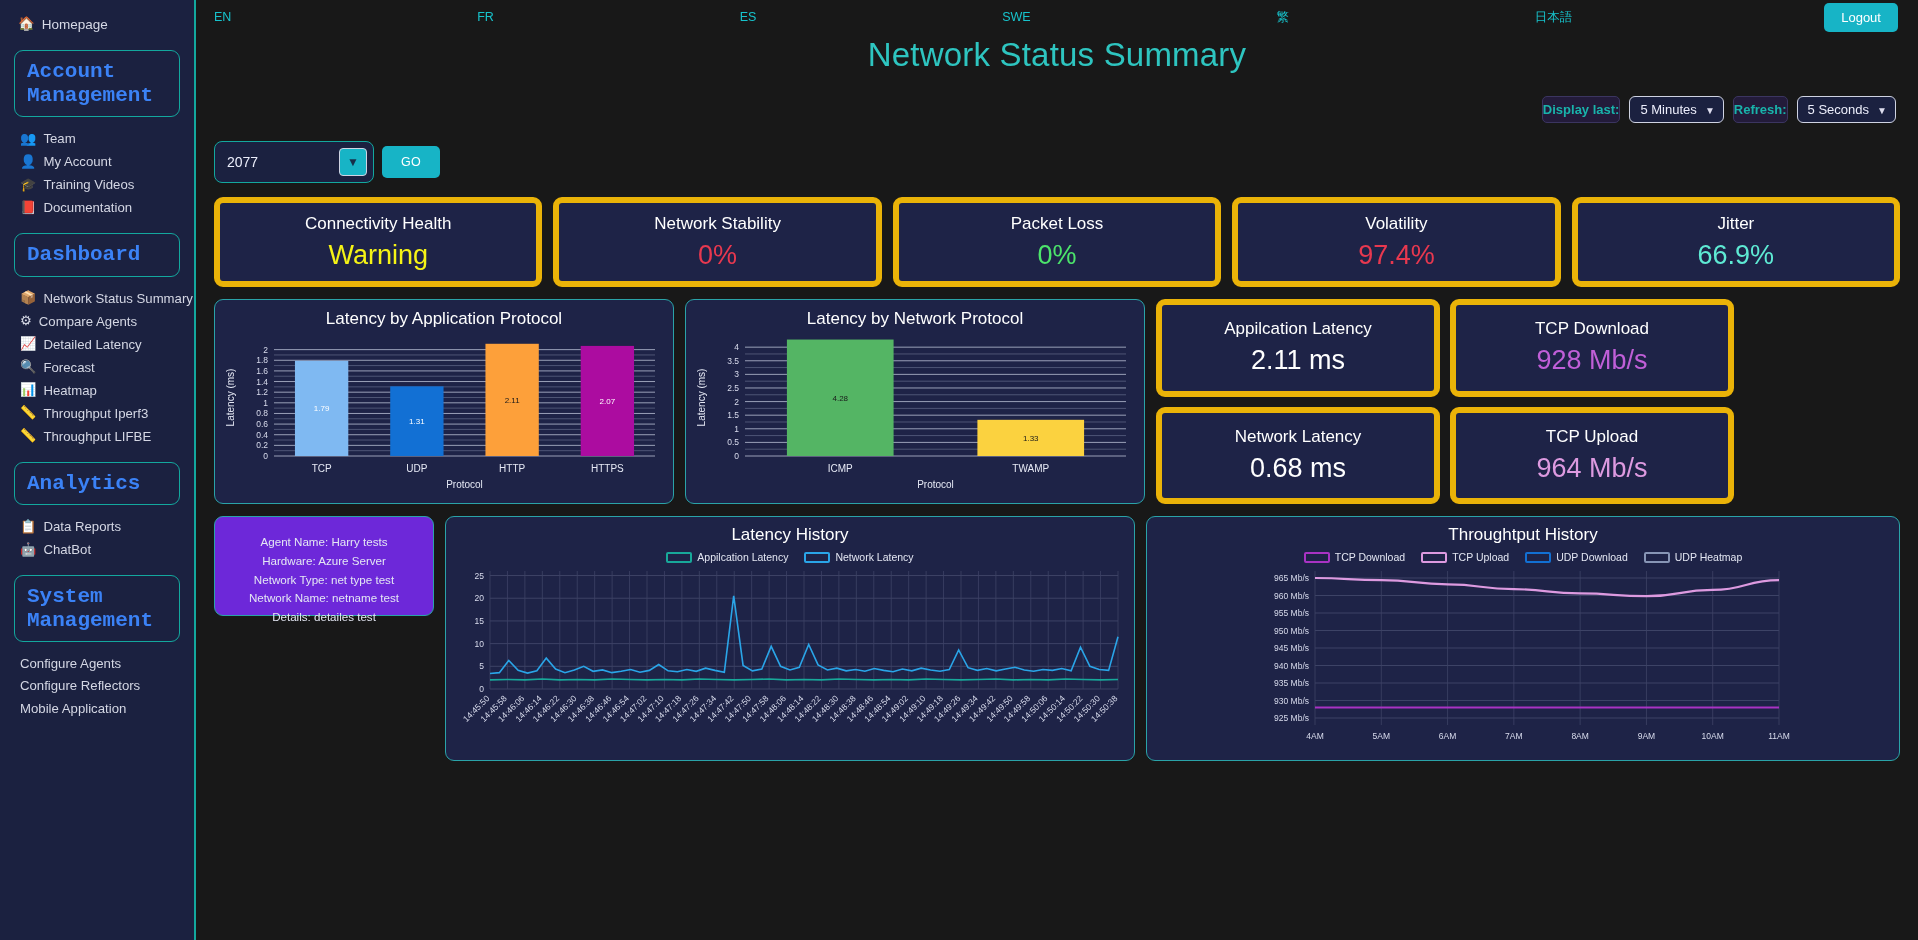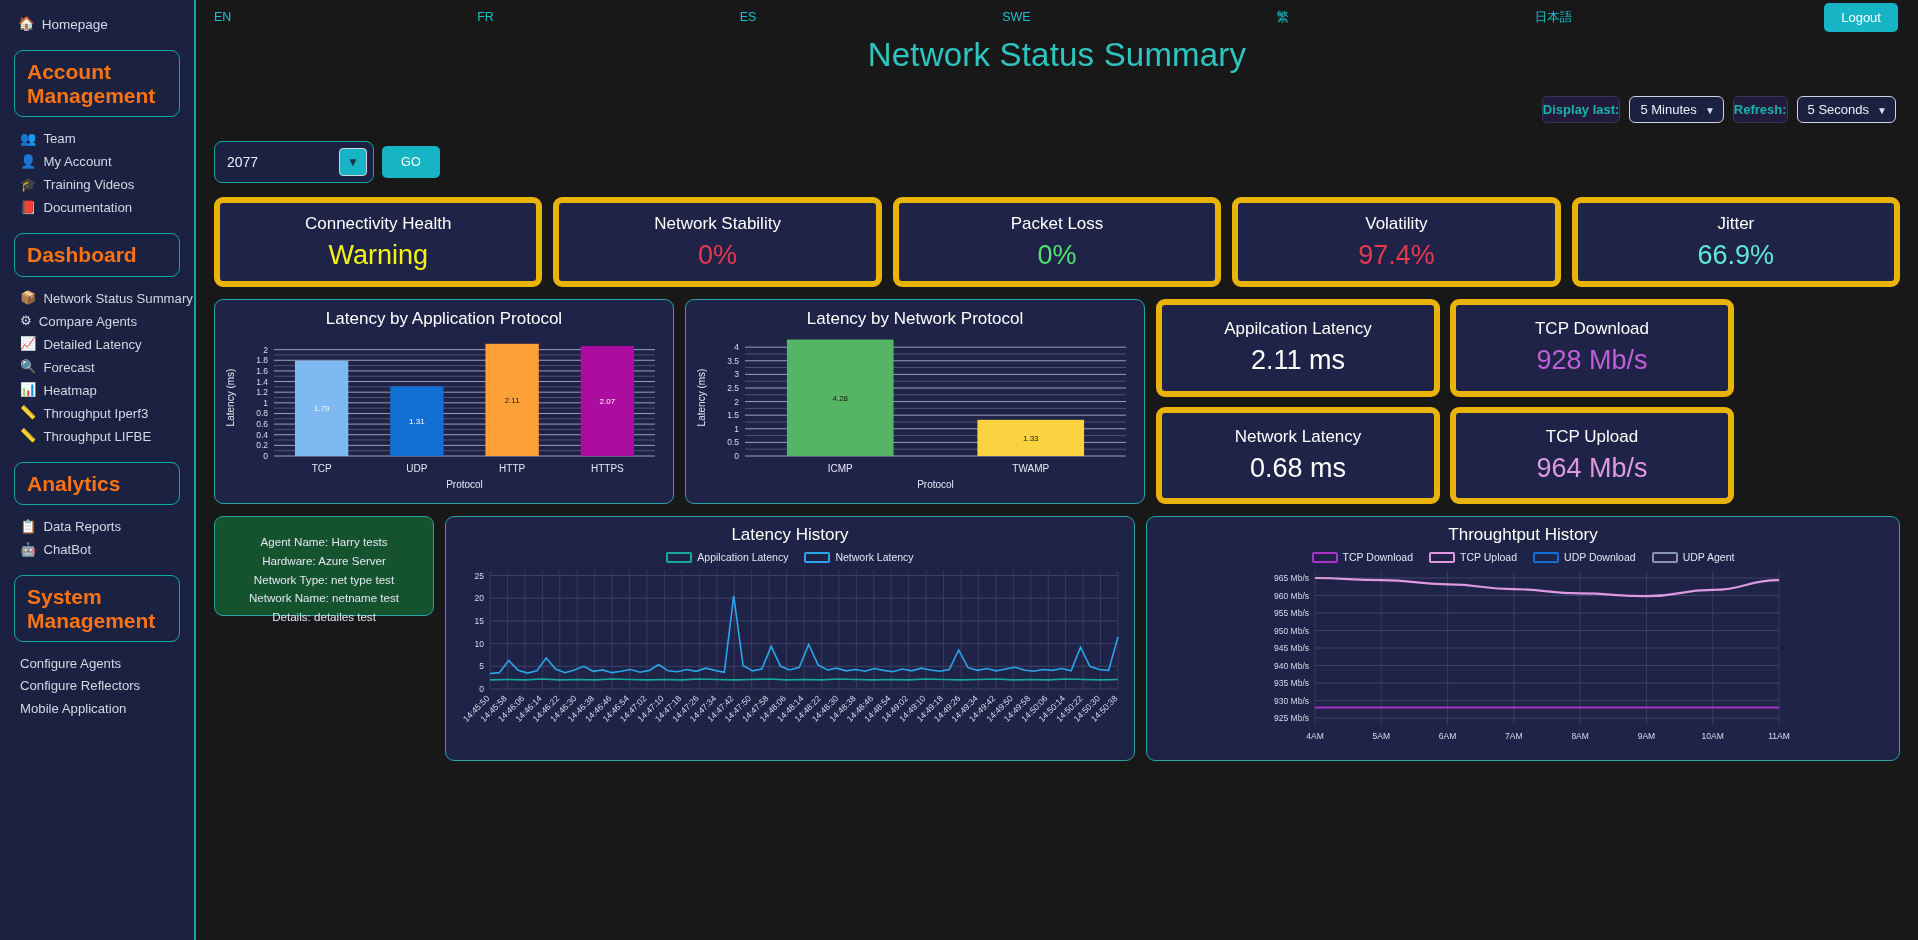--- a/index.html
+++ b/index.html
@@ -24,23 +24,24 @@
     display: flex; align-items: center; gap: 7px;
     padding: 0 0 0 18px; height: 24px;
     color: #d6d9e6; font-size: 13.5px;
   }
   .ic { display: inline-block; line-height: 1; color: #d6d9e6; }
   .sec-box {
     margin: 14px 14px 10px 14px;
     border: 1.5px solid #13a89e;
     border-radius: 9px;
     padding: 9px 12px;
-    color: #f97316;
+    color: #3b82f6;
     font-size: 21px; font-weight: bold;
     line-height: 1.12;
+    font-family: Liberation Mono, monospace;
   }
   .nav-item {
     display: flex; align-items: center; gap: 7px;
     padding: 0 0 0 20px; height: 23px;
     font-size: 13.2px; color: #d4d7e4;
   }
   .nav-item.plain { padding-left: 20px; height: 22.5px; }
   .nav-group { margin-bottom: 4px; }
 
   
@@ -134,21 +135,21 @@
     grid-template-rows: 1fr 1fr; gap: 10px; width: 578px;
   }
   #metric-grid .card {
     display: flex; flex-direction: column;
     align-items: center; justify-content: center;
   }
 
   
   #bot-row { display: flex; gap: 11px; margin-top: 12px; height: 245px; }
   #agent-info {
-    width: 220px; background: #14532d;
+    width: 220px; background: #6d28d9;
     border: 1px solid #2aa3a8; border-radius: 9px;
     padding: 16px 8px; text-align: center;
     font-size: 11.6px; line-height: 1.62; color: #e4e7f4;
     height: 100px;
   }
   .hist-card {
     background: #1e2347; border: 1px solid #2aa3a8; border-radius: 9px;
     display: flex; flex-direction: column; align-items: center;
     padding-top: 8px; position: relative;
   }
@@ -543,21 +544,21 @@
           <div class="legend-item">
             <span class="lg-swatch" id="th-sw1" style="border: 2px solid rgb(221, 154, 224);"></span>
             <span>TCP Upload</span>
           </div>
           <div class="legend-item">
             <span class="lg-swatch" id="th-sw2" style="border: 2px solid rgb(18, 112, 212);"></span>
             <span>UDP Download</span>
           </div>
           <div class="legend-item">
             <span class="lg-swatch" id="th-sw3" style="border: 2px solid rgb(135, 149, 181);"></span>
-            <span>UDP Agent</span>
+            <span>UDP Heatmap</span>
           </div>
         </div>
         <svg id="thr-hist" width="540" height="188">
             <line x1="62" y1="155" x2="526" y2="155" stroke="#3d4366" stroke-width="1"></line>
             <text x="56" y="158" class="tickt" text-anchor="end">925 Mb/s</text>
             <line x1="62" y1="137.5" x2="526" y2="137.5" stroke="#3d4366" stroke-width="1"></line>
             <text x="56" y="140.5" class="tickt" text-anchor="end">930 Mb/s</text>
             <line x1="62" y1="120" x2="526" y2="120" stroke="#3d4366" stroke-width="1"></line>
             <text x="56" y="123" class="tickt" text-anchor="end">935 Mb/s</text>
             <line x1="62" y1="102.5" x2="526" y2="102.5" stroke="#3d4366" stroke-width="1"></line>

